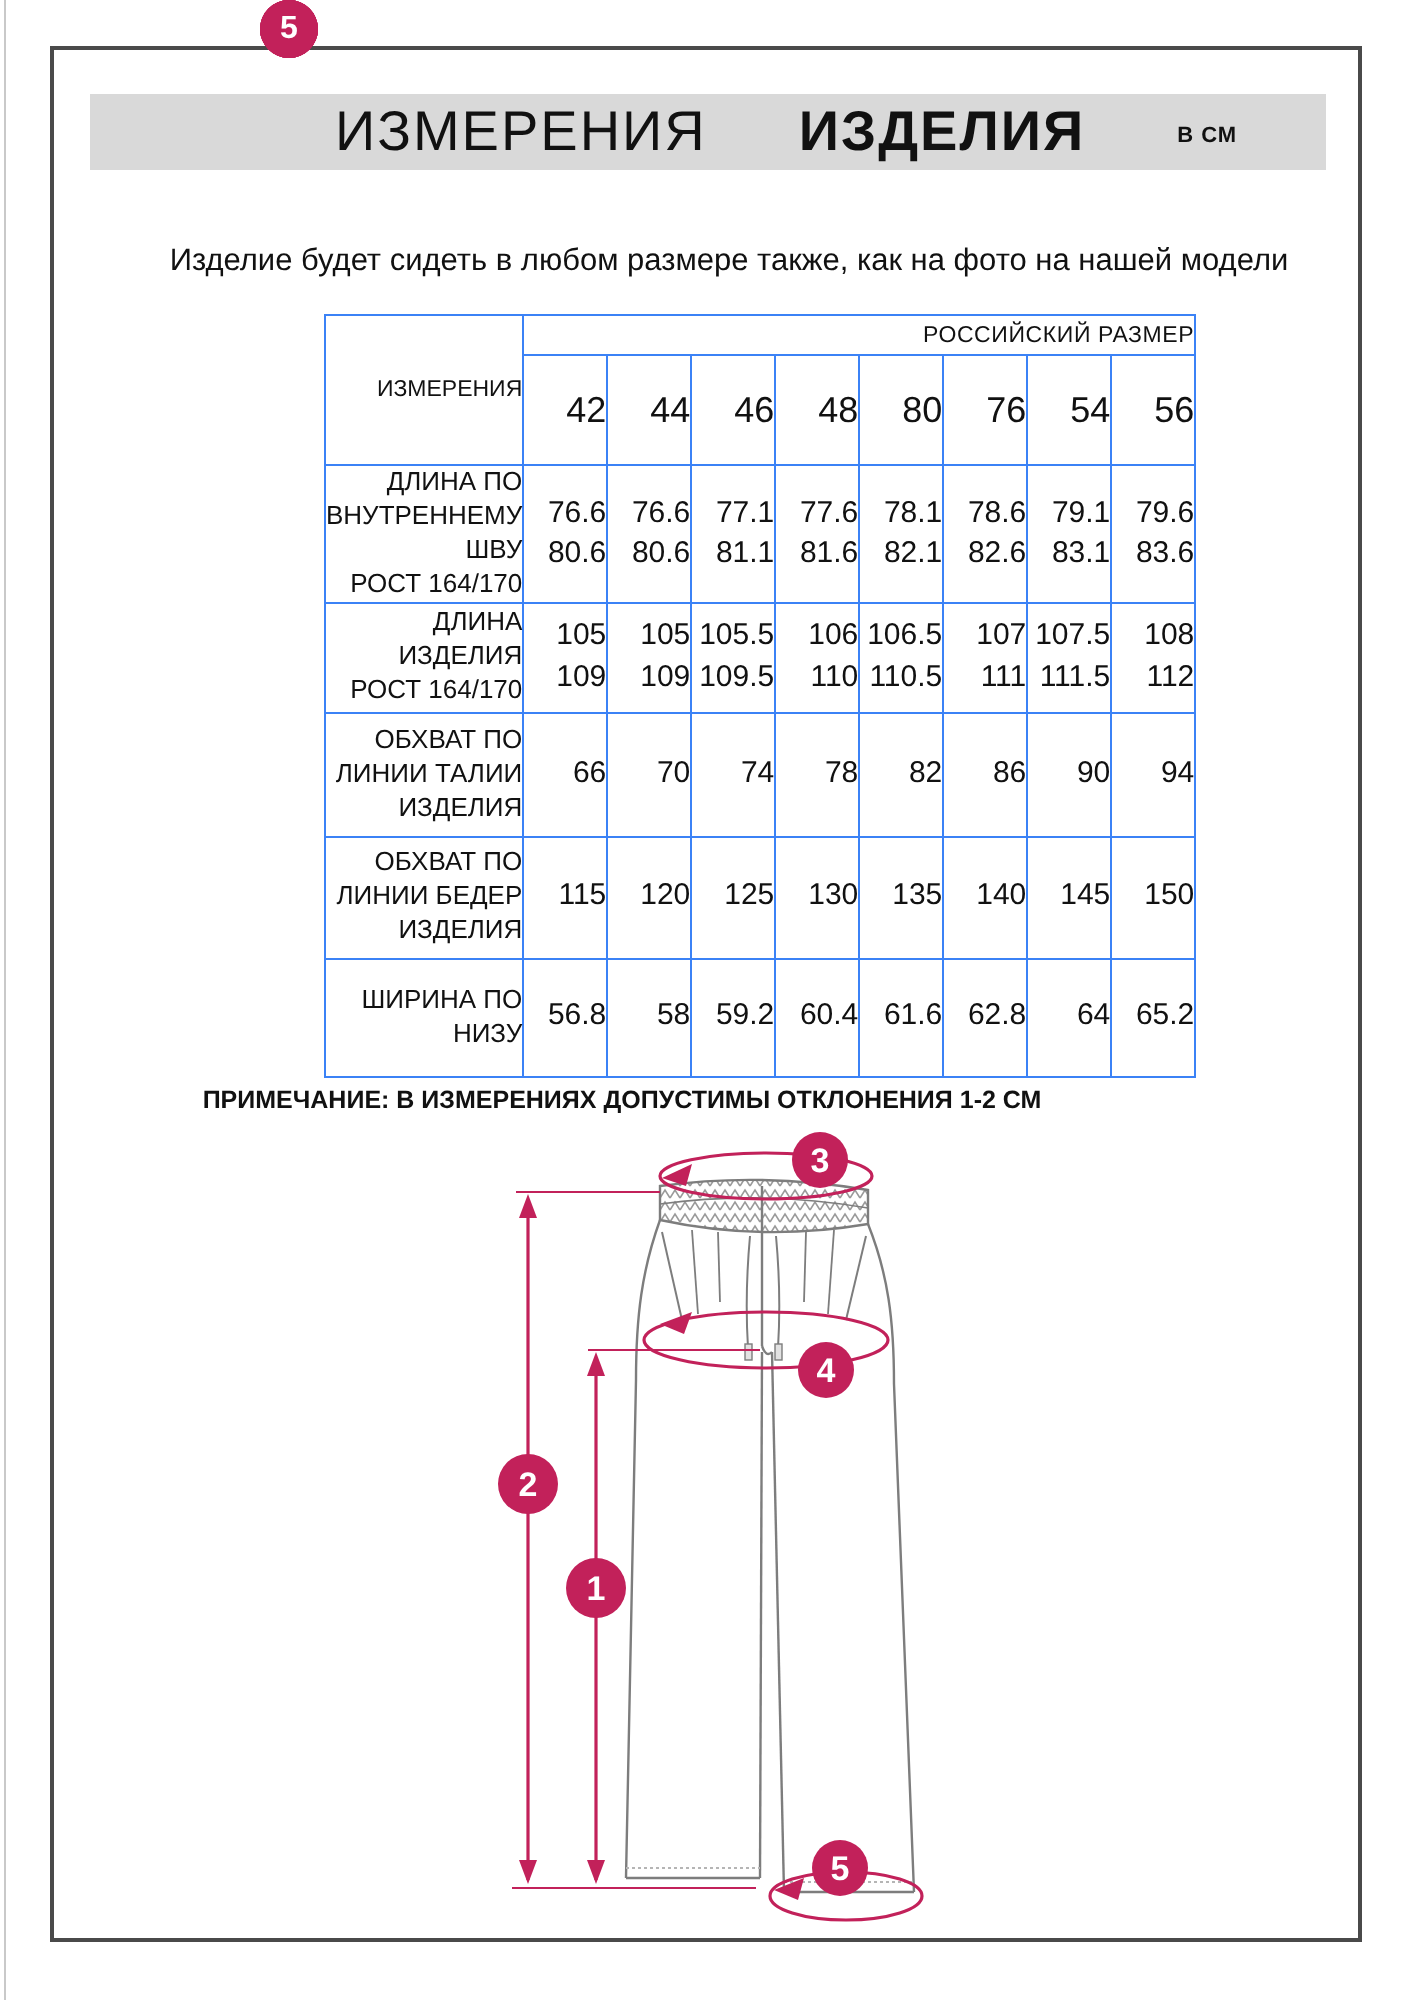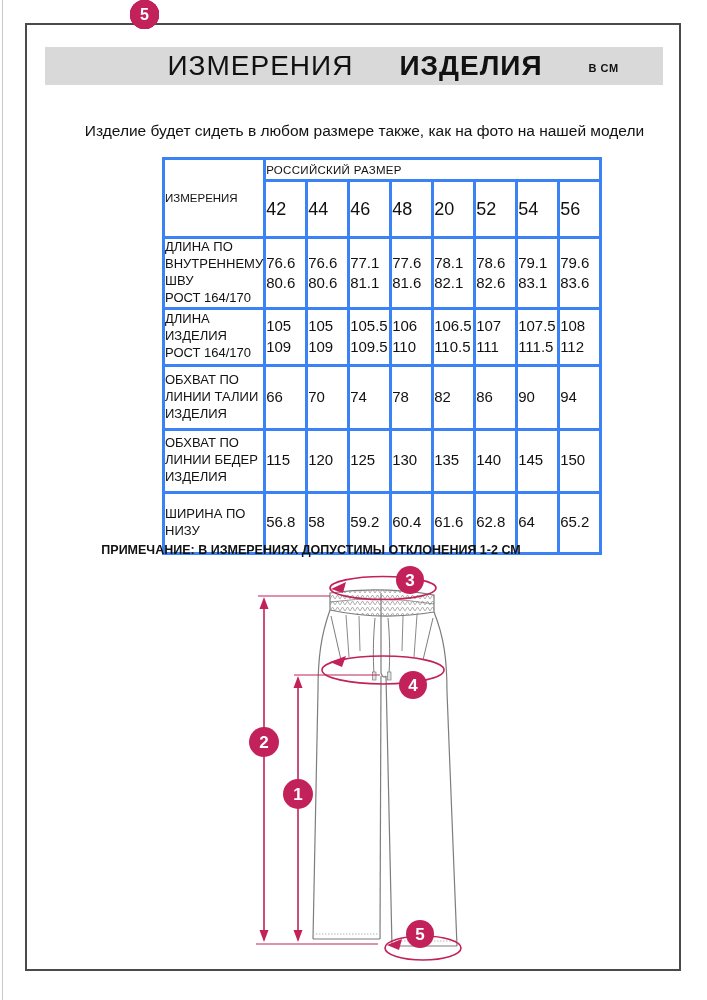--- a/index.html
+++ b/index.html
@@ -11,21 +11,21 @@
         display:flex;align-items:center;justify-content:center;gap:46px;padding-left:78px;box-sizing:border-box;}
   .title-measure{font-size:28px;font-weight:400;letter-spacing:1px;}
   .title-product{font-size:28px;font-weight:700;letter-spacing:1px;}
   .title-units{font-size:11px;font-weight:600;padding-top:4px;letter-spacing:.5px;}
   .product-code{position:absolute;left:0;top:92px;width:707px;text-align:center;font-size:20px;}
   .subtitle{position:absolute;left:0;top:122px;width:707px;text-align:center;font-size:15.5px;transform:translateX(11px);}
   .note{position:absolute;left:0;top:543px;width:622px;text-align:center;font-size:12.5px;font-weight:700;}
   
   .tbl-wrap{position:absolute;left:162px;top:157px;}
   table{border-collapse:collapse;table-layout:fixed;}
-  td,th{border:3px solid #3b82f6;text-align:left;vertical-align:middle;padding:0;
+  td,th{border:1px solid #3b82f6;text-align:right;vertical-align:middle;padding:0;
         white-space:pre-line;font-weight:400;}
   th.group{height:19px;font-size:11.5px;letter-spacing:.3px;}
   th.corner{font-size:11.5px;}
   th.size{height:54px;font-size:18px;font-weight:400;}
   td.lbl{font-size:13px;line-height:1.3;}
   td.val{font-size:15px;line-height:1.35;}
   tbody tr:nth-child(1) td{height:59px;}
   tbody tr:nth-child(2) td{height:54px;}
   tbody tr:nth-child(3) td{height:61px;}
   tbody tr:nth-child(4) td{height:60px;}
@@ -70,22 +70,22 @@
       <thead>
         <tr>
           <th class="corner" rowspan="2">ИЗМЕРЕНИЯ</th>
           <th class="group" colspan="8">РОССИЙСКИЙ РАЗМЕР</th>
         </tr>
         <tr>
             <th class="size">42</th>
             <th class="size">44</th>
             <th class="size">46</th>
             <th class="size">48</th>
-            <th class="size">20</th>
-            <th class="size">52</th>
+            <th class="size">80</th>
+            <th class="size">76</th>
             <th class="size">54</th>
             <th class="size">56</th>
           </tr>
       </thead>
       <tbody>
           <tr>
             <td class="lbl">ДЛИНА ПО
 ВНУТРЕННЕМУ
 ШВУ
 РОСТ 164/170</td>

